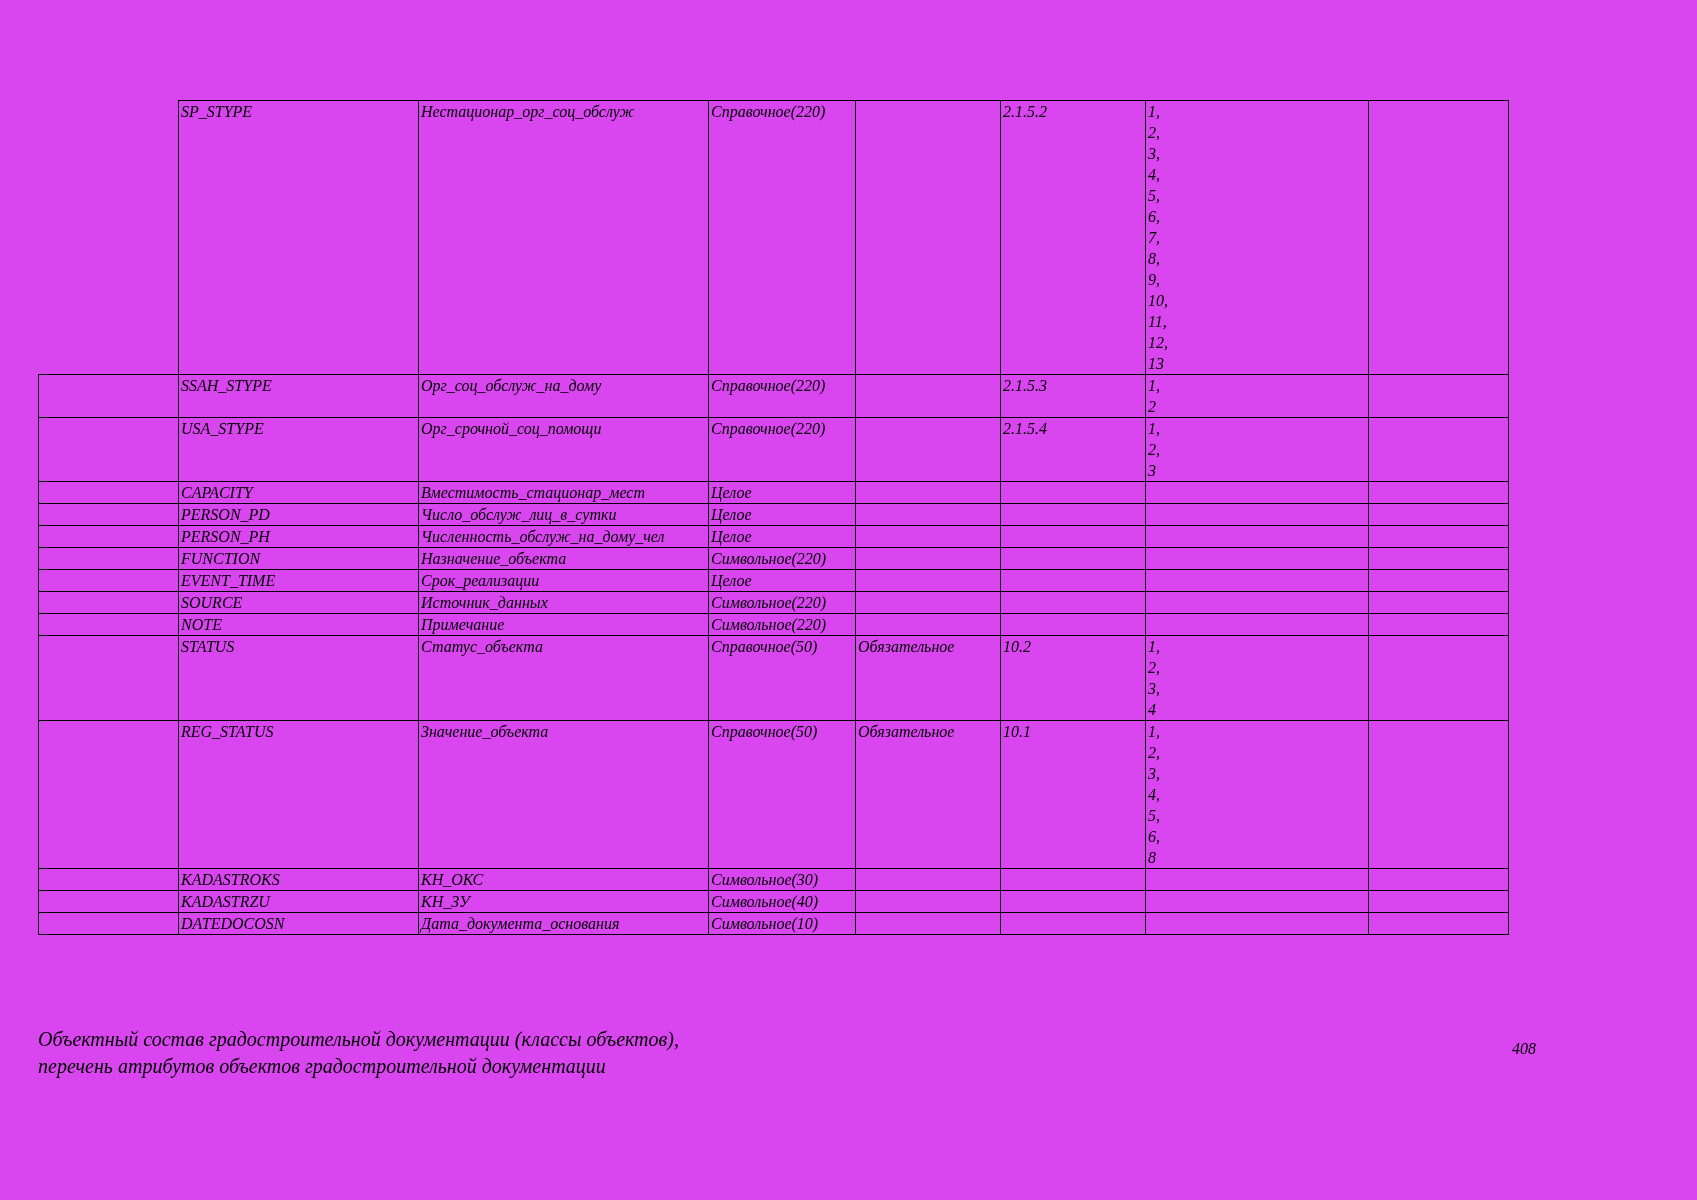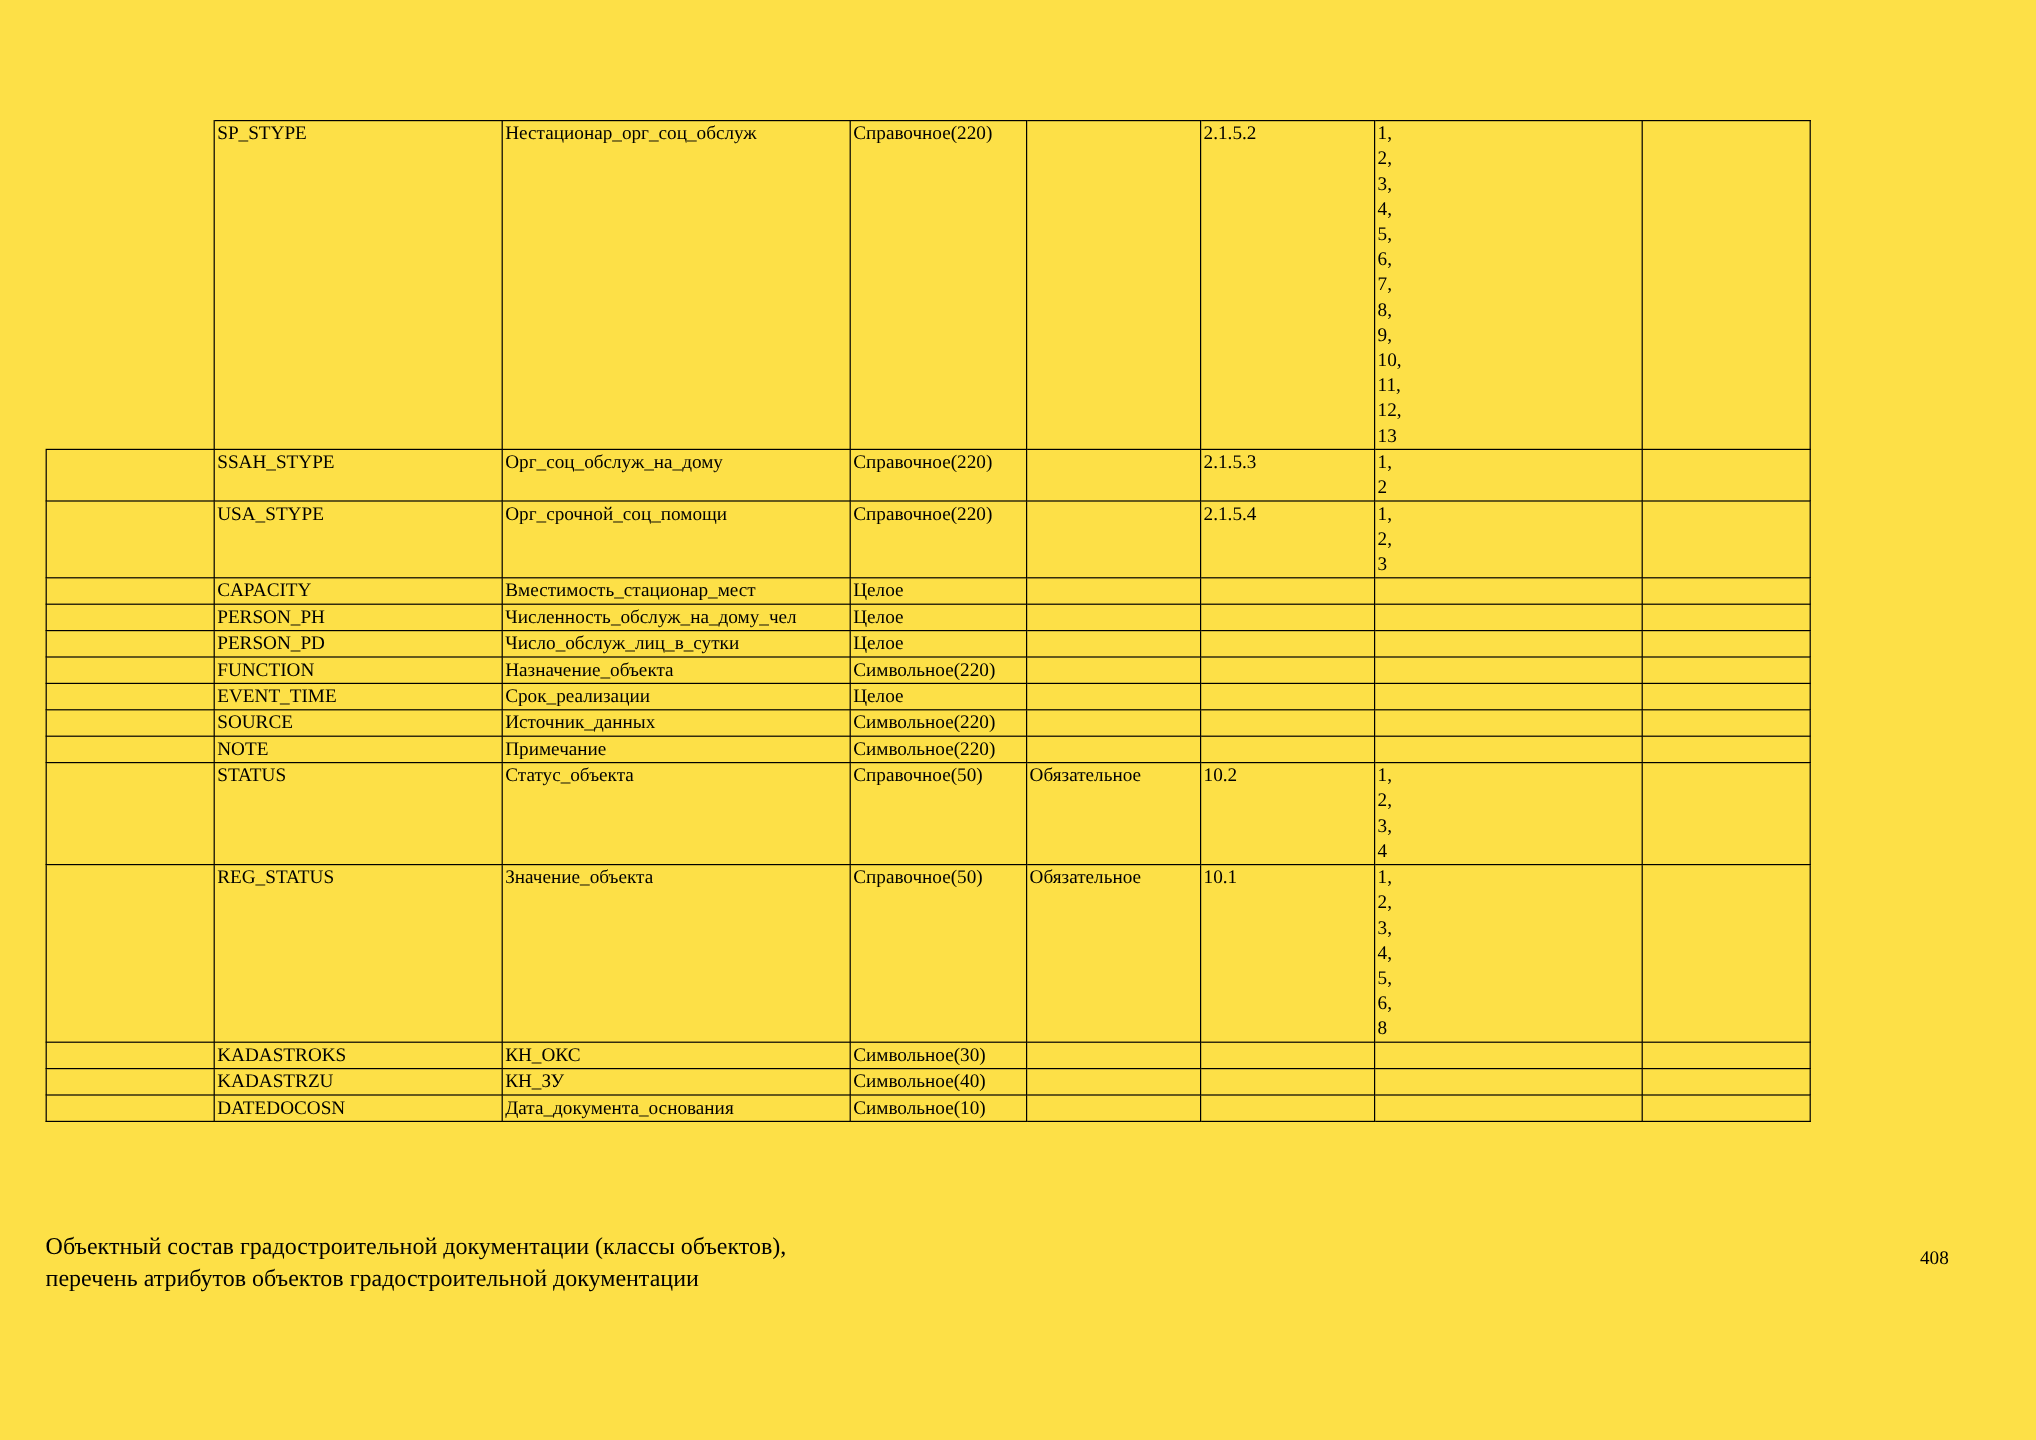--- a/index.html
+++ b/index.html
@@ -4,24 +4,25 @@
 <style>
   html, body {
     margin: 0;
     padding: 0;
     background: #ffffff;
   }
   .page {
     position: relative;
     width: 1697px;
     height: 1200px;
-    background: #fde047;
+    background: #d946ef;
     color: #000000;
     font-family: "Liberation Serif", "DejaVu Serif", serif;
     overflow: hidden;
+    font-style: italic;
   }
   table.attrs {
     position: absolute;
     left: 38px;
     top: 100px;
     width: 1470px;
     border-collapse: collapse;
     table-layout: fixed;
   }
   table.attrs td {
@@ -44,21 +45,21 @@
   .footer {
     position: absolute;
     left: 38px;
     top: 1026px;
     font-size: 20px;
     line-height: 27px;
     color: #000000;
   }
   .page-number {
     position: absolute;
-    left: 1600px;
+    left: 1512px;
     top: 1040px;
     font-size: 16px;
     color: #000000;
   }
 </style>
 </head>
 <body>
 
 <div class="page">
 
@@ -130,32 +131,32 @@
           <td>CAPACITY</td>
           <td>Вместимость_стационар_мест</td>
           <td>Целое</td>
           <td></td>
           <td></td>
           <td></td>
           <td></td>
         </tr>
         <tr>
           <td></td>
+          <td>PERSON_PD</td>
+          <td>Число_обслуж_лиц_в_сутки</td>
+          <td>Целое</td>
+          <td></td>
+          <td></td>
+          <td></td>
+          <td></td>
+        </tr>
+        <tr>
+          <td></td>
           <td>PERSON_PH</td>
           <td>Численность_обслуж_на_дому_чел</td>
-          <td>Целое</td>
-          <td></td>
-          <td></td>
-          <td></td>
-          <td></td>
-        </tr>
-        <tr>
-          <td></td>
-          <td>PERSON_PD</td>
-          <td>Число_обслуж_лиц_в_сутки</td>
           <td>Целое</td>
           <td></td>
           <td></td>
           <td></td>
           <td></td>
         </tr>
         <tr>
           <td></td>
           <td>FUNCTION</td>
           <td>Назначение_объекта</td>

